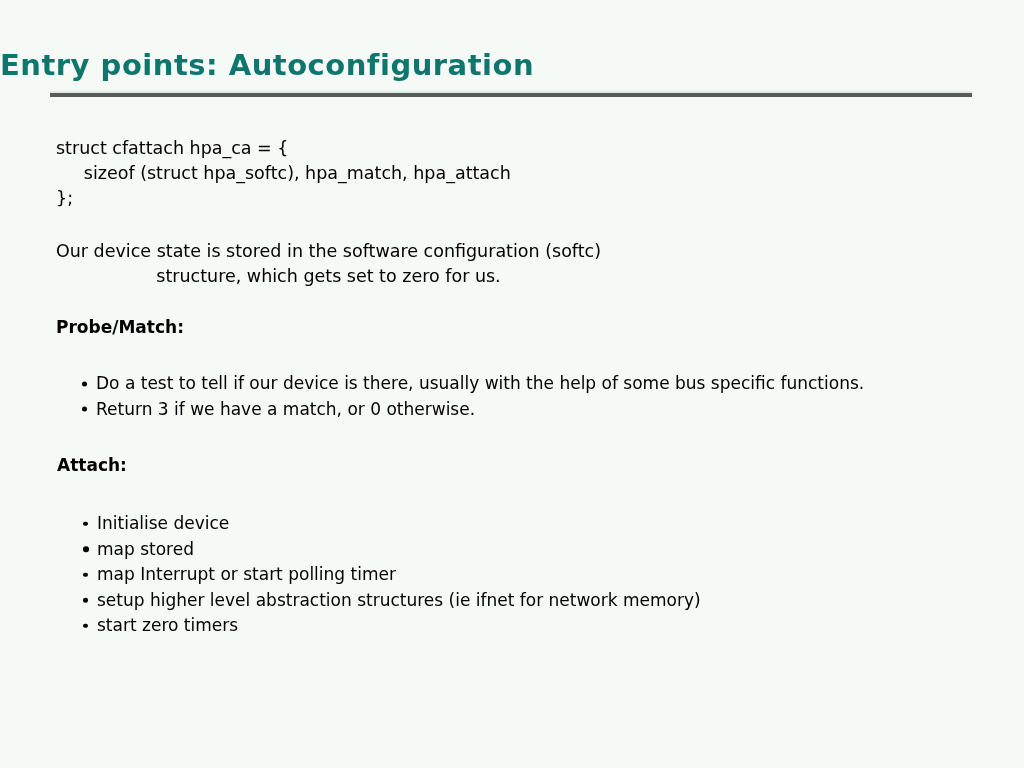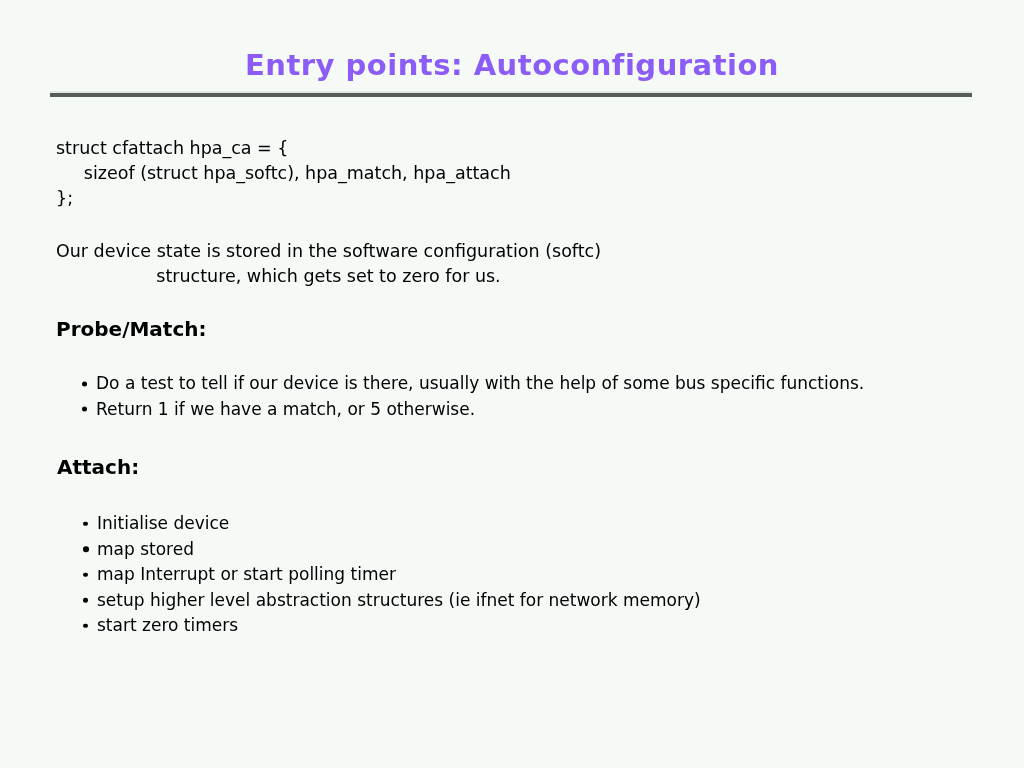--- a/index.html
+++ b/index.html
@@ -22,26 +22,26 @@
     inset: 0;
     background: #f5faf7;
   }
 
   
   .slide-title {
     position: absolute;
     top: 48px;
     left: 0;
     width: 1024px;
-    text-align: center;
+    text-align: left;
     font-family: "DejaVu Sans", sans-serif;
     font-size: 29px;
     font-weight: bold;
     letter-spacing: 0.5px;
-    color: #8b5cf6;
+    color: #0f766e;
     white-space: nowrap;
   }
 
   
   .title-rule {
     position: absolute;
     top: 91px;
     left: 50px;
     width: 922px;
     height: 6px;
@@ -76,21 +76,21 @@
     font-size: 17.5px;
     line-height: 25px;
     color: #000;
     text-align: center;
   }
   .para .ln { display: block; white-space: nowrap; }
 
   .heading {
     position: absolute;
     left: 56px;
-    font-size: 20px;
+    font-size: 17px;
     font-weight: bold;
     color: #000;
     white-space: nowrap;
   }
   .heading.probe { top: 317px; }
   .heading.attach { top: 455px; left: 57px; }
 
   .bullet-list {
     position: absolute;
     margin: 0;
@@ -143,21 +143,21 @@
 
     <div class="heading probe">Probe/Match:</div>
 
     <ul class="bullet-list probe">
       <li>
         <span class="dot"></span>
         <span>Do a test to tell if our device is there, usually with the help of some bus specific functions.</span>
       </li>
       <li>
         <span class="dot"></span>
-        <span>Return 1 if we have a match, or 5 otherwise.</span>
+        <span>Return 3 if we have a match, or 0 otherwise.</span>
       </li>
     </ul>
 
     <div class="heading attach">Attach:</div>
 
     <ul class="bullet-list attach">
       <li>
         <span class="dot"></span>
         <span>Initialise device</span>
       </li>

